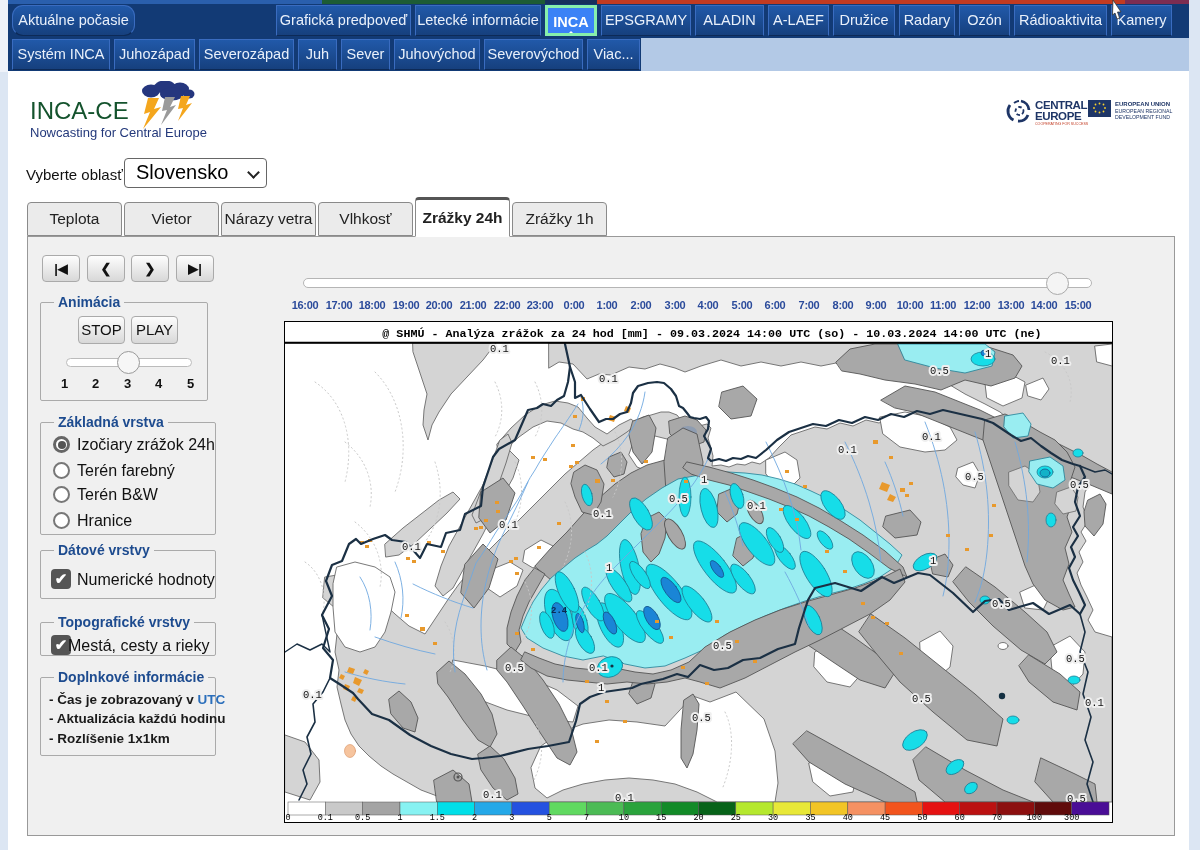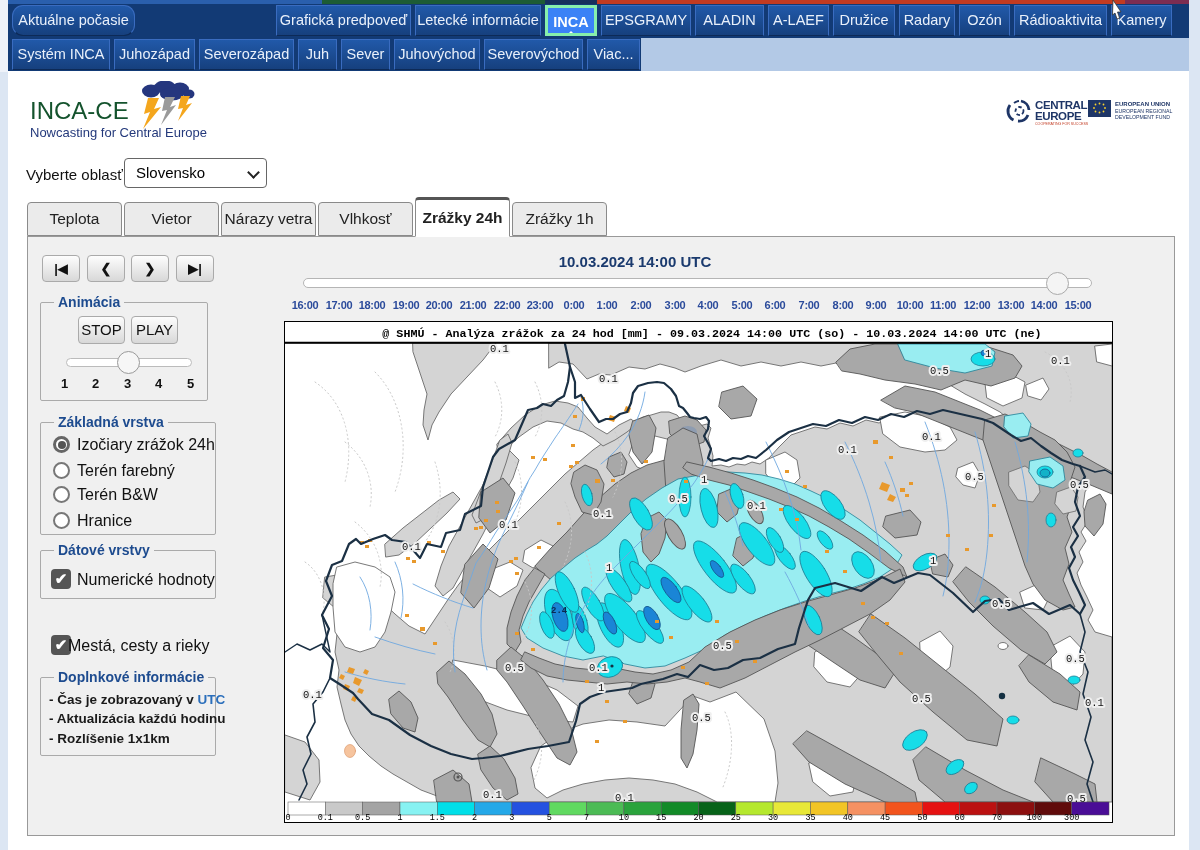--- a/index.html
+++ b/index.html
@@ -22,21 +22,21 @@
 #inca:after { content:""; position:absolute; left:50%; bottom:-2px; margin-left:-4px;
   border-left:4px solid transparent; border-right:4px solid transparent; border-bottom:4px solid #ffffff; }
 
 #logo { position:absolute; left:18px; top:80px; width:420px; height:70px; }
 #logotxt { position:absolute; left:4px; top:17px; font-size:24px; color:#14532d; }
 #logosub { position:absolute; left:4px; top:45px; font-size:13px; color:#24397b; }
 #bolts { position:absolute; left:109px; top:1px; }
 
 #selrow { position:absolute; left:18px; top:166px; font-size:15px; color:#111; }
 #selbox { position:absolute; left:116px; top:158px; width:143px; height:30px; border:1.5px solid #666;
-  border-radius:4px; background:#fff; font-size:15px; padding-left:11px; line-height:27px; color:#000; }
+  border-radius:4px; background:#fff; font-size:20px; padding-left:11px; line-height:27px; color:#000; }
 #selbox .arr { position:absolute; right:8px; top:9px; width:9px; height:9px;
   border-right:2.5px solid #222; border-bottom:2.5px solid #222; transform:rotate(45deg); }
 
 .tab { position:absolute; top:202px; width:95px; height:34px; background:#ebebeb; border:1px solid #8a8a8a;
   border-radius:4px 4px 0 0; text-align:center; line-height:32px; font-size:15.5px; color:#222; z-index:2;
   white-space:nowrap; }
 #tabact { top:197px; height:40px; background:#ffffff; border-top:3px solid #555; font-weight:bold;
   line-height:36px; border-bottom:1px solid #fff; z-index:5; }
 
 #panel { position:absolute; left:19px; top:236px; width:1148px; height:600px; background:#f0f0f0;
@@ -190,32 +190,34 @@
       <div class="slab" style="left:49px;top:249px;">Terén B&amp;W</div>
 <div class="radio" style="left:25px;top:275px;"></div>
       <div class="slab" style="left:49px;top:275px;">Hranice</div>
 
 <fieldset class="fs" style="left:12px;top:305px;width:176px;height:57px;">
   <legend>Dátové vrstvy</legend>
 </fieldset>
 <div class="check" style="left:23px;top:332px;">✔</div>
       <div class="slab" style="left:49px;top:334px;">Numerické hodnoty</div>
 
+<fieldset class="fs" style="left:12px;top:377px;width:176px;height:42px;">
+  <legend>Topografické vrstvy</legend>
+</fieldset>
 <div class="check" style="left:23px;top:398px;">✔</div>
       <div class="slab" style="left:40px;top:400px;">Mestá, cesty a rieky</div>
 
 <fieldset class="fs" style="left:12px;top:432px;width:176px;height:87px;">
   <legend>Doplnkové informácie</legend>
 </fieldset>
 <div class="dlab" style="left:21px;top:455px;">- Čas je zobrazovaný v <a>UTC</a></div>
 <div class="dlab" style="left:21px;top:474px;">- Aktualizácia každú hodinu</div>
 <div class="dlab" style="left:21px;top:494px;">- Rozlíšenie 1x1km</div>
 
   </div>
-  <div id="timehdr">10.03.2024 14:00 UTC</div>
   <div id="tslider"></div>
   <div id="tthumb"></div>
 <div class="tick" style="left:277px;">16:00</div>
 <div class="tick" style="left:311px;">17:00</div>
 <div class="tick" style="left:344px;">18:00</div>
 <div class="tick" style="left:378px;">19:00</div>
 <div class="tick" style="left:411px;">20:00</div>
 <div class="tick" style="left:445px;">21:00</div>
 <div class="tick" style="left:479px;">22:00</div>
 <div class="tick" style="left:512px;">23:00</div>

